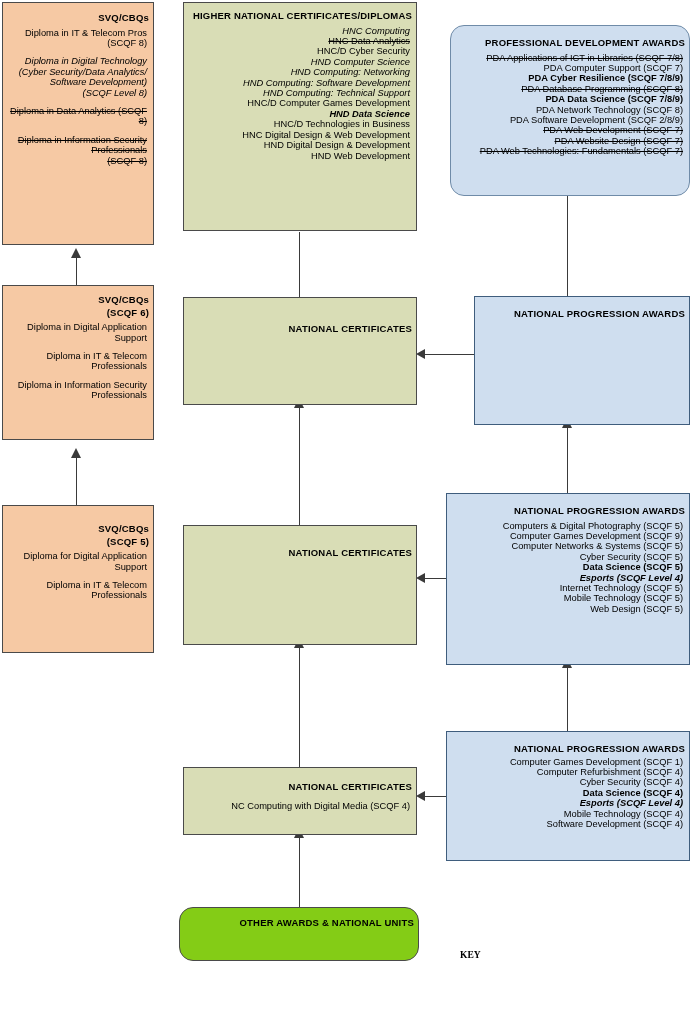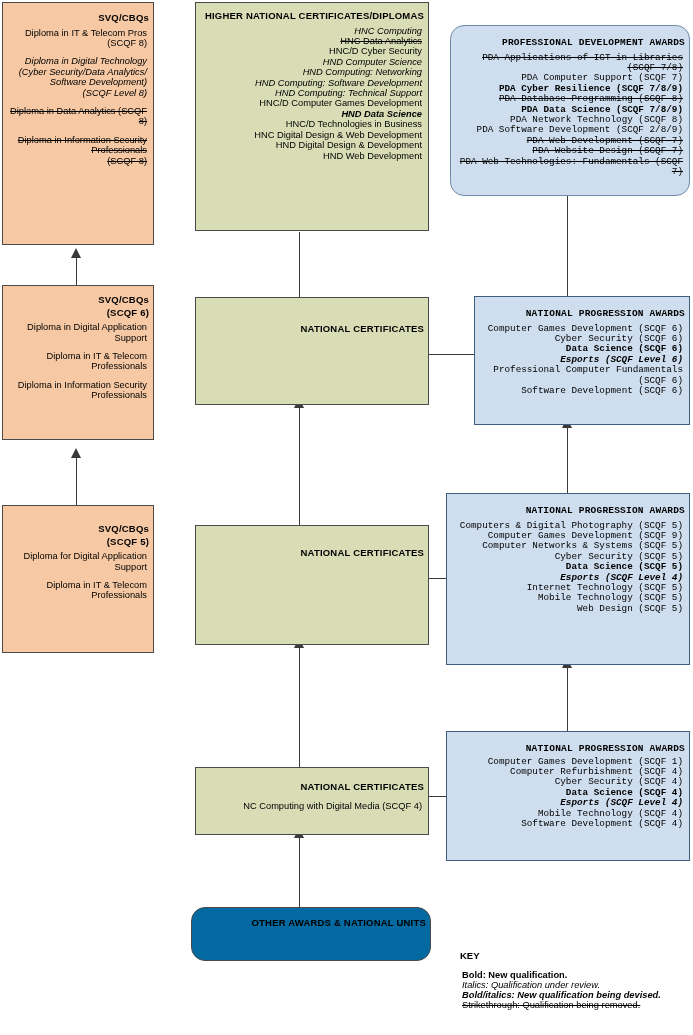--- a/index.html
+++ b/index.html
@@ -16,24 +16,24 @@
 
   .box{
     position:absolute;
     box-sizing:border-box;
     border:1px solid #3a3a3a;
     text-align:right;
     line-height:1.12;
     padding:6px 4px;
   }
   .box.orange{background:#f6c9a4;border-color:#4a4a4a;}
-  .box.green{background:#d9ddb6;border-color:#4a4a4a;margin-left:12px;}
-  .box.blue{background:#cfdeef;border-color:#3f5d7d;font-family:Liberation Mono, monospace;}
+  .box.green{background:#d9ddb6;border-color:#4a4a4a;}
+  .box.blue{background:#cfdeef;border-color:#3f5d7d;}
   .box.rounded{border-radius:14px;}
-  .box.green.rounded{background:#0369a1;}
+  .box.green.rounded{background:#84cc16;}
   .box.blue.rounded{background:#cfdeef;border:1px solid #6f8ba8;}
 
   .btitle{
     font-weight:bold;
     font-size:9.5px;
     letter-spacing:.2px;
     margin:0 0 4px 0;
   }
   .btitle.tight{margin-bottom:2px;}
   .bline{
@@ -57,21 +57,21 @@
     border-bottom:10px solid #3a3a3a;
   }
   .arrow-left{
     position:absolute;width:0;height:0;
     border-top:5px solid transparent;
     border-bottom:5px solid transparent;
     border-right:9px solid #3a3a3a;
   }
 
   .key{position:absolute;left:460px;top:950px;width:230px;text-align:left;}
-  .key-title{font-weight:bold;font-size:9.5px;margin-bottom:9px;}
+  .key-title{font-weight:bold;font-size:9.5px;margin-bottom:9px;font-family:Liberation Serif, serif;}
 </style>
 </head>
 <body>
 
 <div class="canvas">
 
   <div class="vline" style="left:76px;top:455px;height:50px;"></div>
   <div class="arrow-up" style="left:71px;top:448px;"></div>
 
   <div class="vline" style="left:76px;top:255px;height:30px;"></div>
@@ -174,28 +174,20 @@
         <div class="bline ">Professionals</div>
       </div>
   </div>
 
   <div class="box green" style="left:183px;top:297px;width:234px;height:108px;padding-top:26px;">
     <div class="btitle">NATIONAL CERTIFICATES</div>
   </div>
 
   <div class="box blue" style="left:474px;top:296px;width:216px;height:129px;padding-top:12px;">
     <div class="btitle">NATIONAL PROGRESSION AWARDS</div>
-    <div class="body">
-        <div class="bline ">Computer Games Development (SCQF 6)</div>
-        <div class="bline ">Cyber Security (SCQF 6)</div>
-        <div class="bline b">Data Science (SCQF 6)</div>
-        <div class="bline bi">Esports (SCQF Level 6)</div>
-        <div class="bline ">Professional Computer Fundamentals (SCQF 6)</div>
-        <div class="bline ">Software Development (SCQF 6)</div>
-      </div>
   </div>
 
   <div class="box orange" style="left:2px;top:505px;width:152px;height:148px;padding-top:18px;">
     <div class="btitle tight">SVQ/CBQs</div>
     <div class="btitle">(SCQF 5)</div>
     <div class="body">
         <div class="bline ">Diploma for Digital Application</div>
         <div class="bline ">Support</div>
         <div class="gap"></div>
         <div class="bline ">Diploma in IT &amp; Telecom</div>
@@ -241,21 +233,15 @@
         <div class="bline ">Software Development (SCQF 4)</div>
       </div>
   </div>
 
   <div class="box green rounded" style="left:179px;top:907px;width:240px;height:54px;padding-top:10px;">
     <div class="btitle">OTHER AWARDS &amp; NATIONAL UNITS</div>
   </div>
 
   <div class="key">
     <div class="key-title">KEY</div>
-    <div class="key-entries">
-        <div class="bline b">Bold: New qualification.</div>
-        <div class="bline i">Italics: Qualification under review.</div>
-        <div class="bline bi">Bold/italics: New qualification being devised.</div>
-        <div class="bline s">Strikethrough: Qualification being removed.</div>
-      </div>
   </div>
 
 </div>
 
 </body></html>

